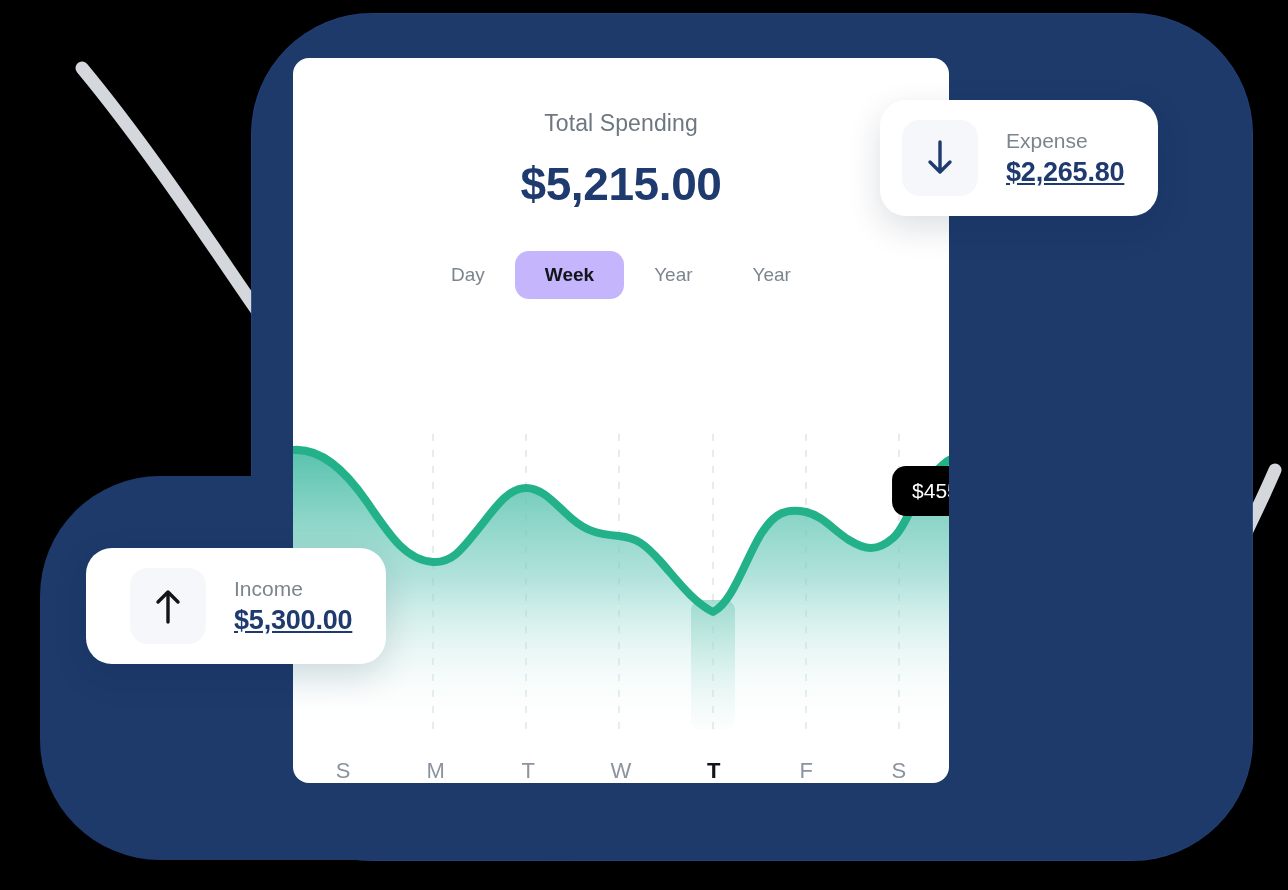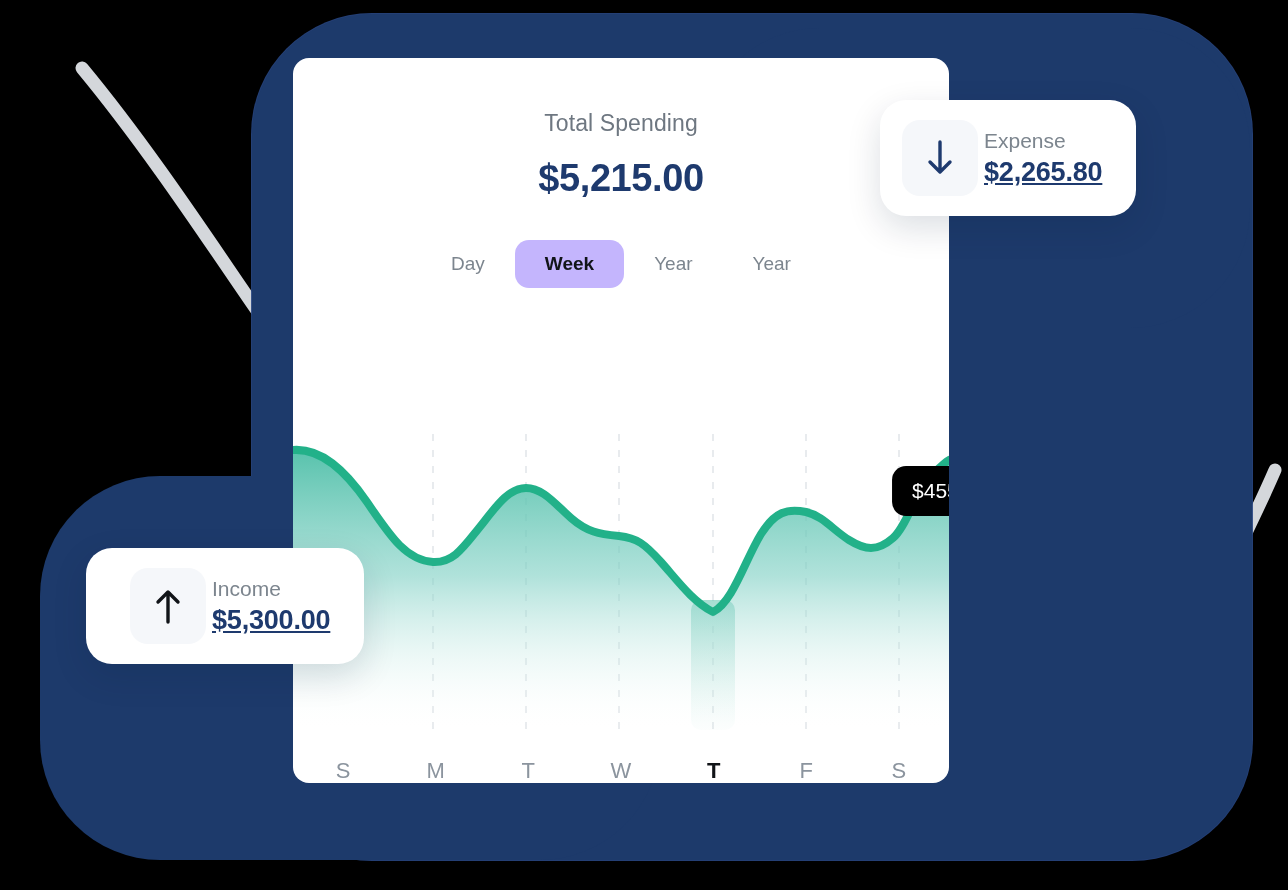--- a/index.html
+++ b/index.html
@@ -79,21 +79,21 @@
     text-align: center;
   }
   .total-label {
     font-size: 23px;
     color: #6e7781;
     font-weight: 400;
     letter-spacing: 0.1px;
   }
   .total-amount {
     margin-top: 20px;
-    font-size: 38px;
+    font-size: 46px;
     font-weight: 700;
     color: #1e3a6e;
     letter-spacing: -0.4px;
   }
 
   
   .tabs {
     margin-top: 40px;
     display: flex;
     justify-content: center;
@@ -168,21 +168,21 @@
     white-space: nowrap;
   }
 
   
   .stat-card {
     position: absolute;
     background: #ffffff;
     border-radius: 26px;
     display: flex;
     align-items: center;
-    gap: 6px;
+    gap: 28px;
     padding: 20px 34px 20px 22px;
     box-shadow: 0 12px 34px rgba(10,25,60,0.14);
   }
   .stat-icon {
     width: 76px;
     height: 76px;
     border-radius: 18px;
     background: #f5f7fa;
     display: flex;
     align-items: center;

